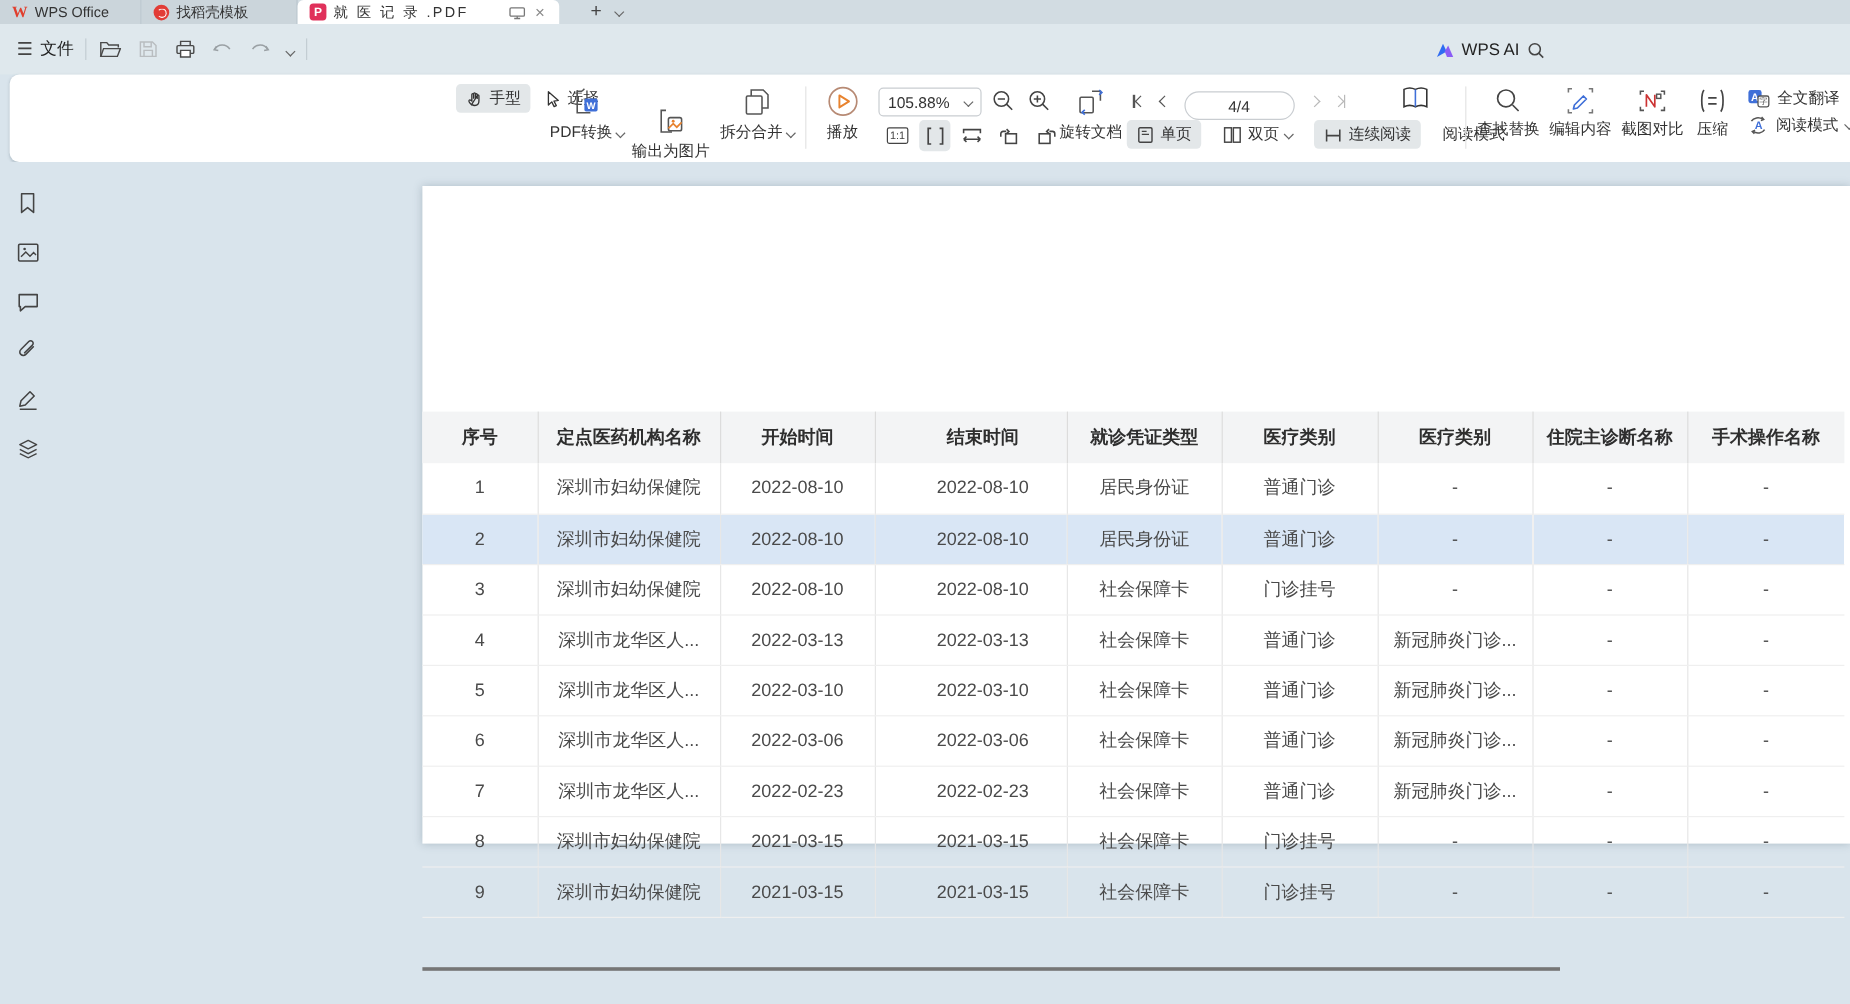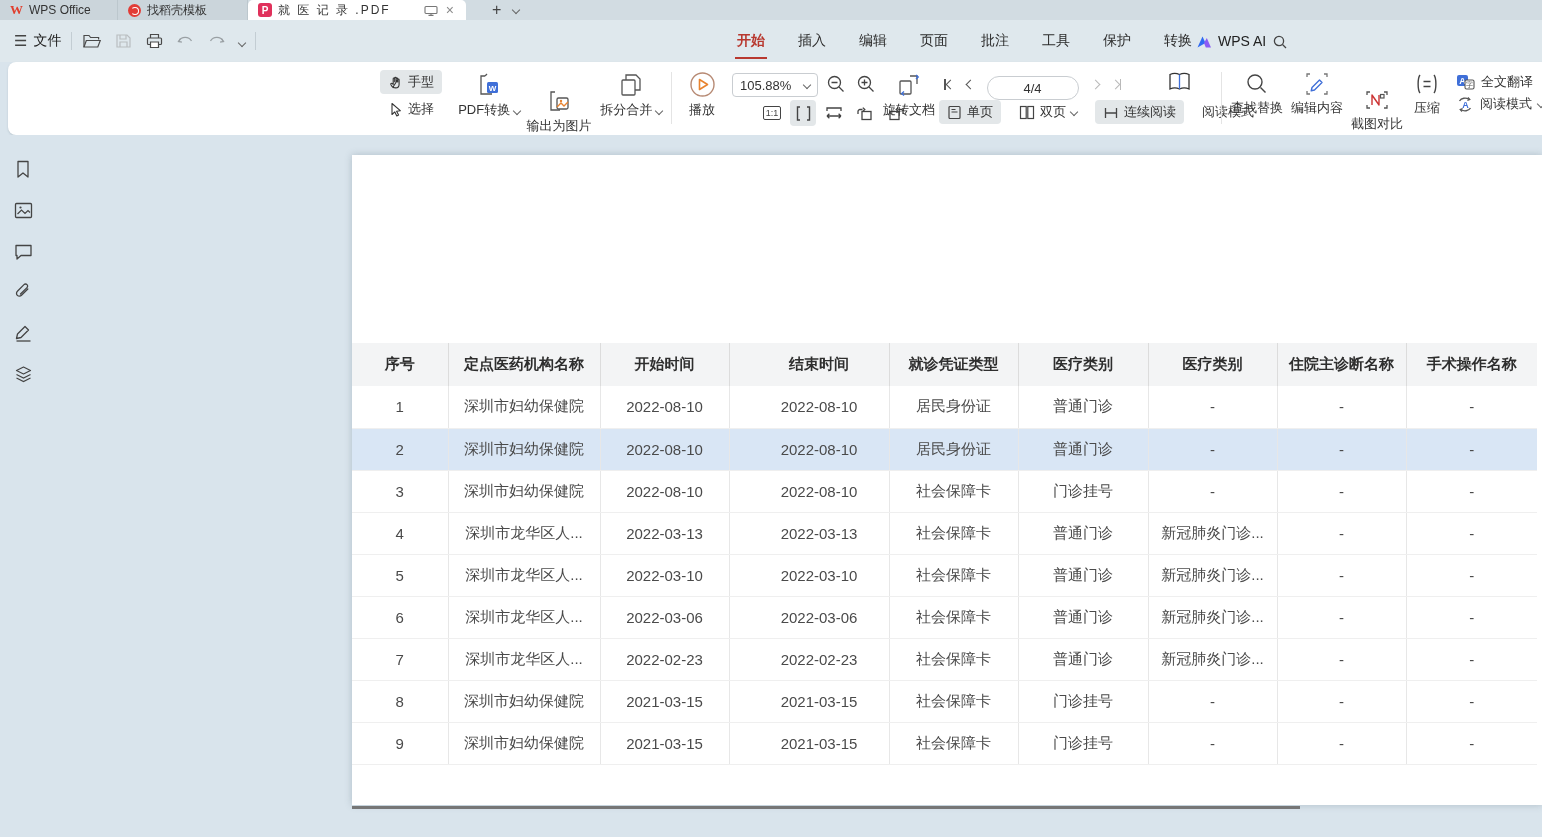--- a/index.html
+++ b/index.html
@@ -37,39 +37,39 @@
   .ai-item { position:absolute; left:1196px; top:0; height:42px; display:flex; align-items:center; gap:6px; color:#222; }
   .msearch { position:absolute; left:1272px; top:13px; }
 
   
   .toolbar { position:absolute; left:8px; top:62px; width:1542px; height:73px; background:#fff; border-radius:8px 0 0 8px; box-shadow:0 1px 2px rgba(90,110,125,.25); }
   .tb { position:absolute; font-size:13px; color:#333; text-align:center; }
   .tb .lbl { display:block; margin-top:3px; white-space:nowrap; }
   .vdiv { position:absolute; top:10px; width:1px; height:52px; background:#e4e4e4; }
   .pill { display:flex; align-items:center; gap:5px; padding:3px 8px; border-radius:4px; font-size:13px; white-space:nowrap; }
   .pill.sel { background:#e3e7e9; }
-  .stack2 { display:flex; flex-direction:column; gap:3px; align-items:flex-start; }
+  .stack2 { display:flex; flex-direction:row; gap:3px; align-items:flex-start; }
   .zoombox { display:flex; align-items:center; justify-content:space-between; width:86px; height:24px; border:1px solid #c9cdd1; border-radius:4px; padding:0 7px; font-size:13px; background:#fff; }
   .pagebox { display:flex; align-items:center; justify-content:center; width:92px; height:24px; border:1px solid #c9cdd1; border-radius:12px; font-size:13px; background:#fff; }
   .icobtn { display:inline-flex; align-items:center; justify-content:center; width:26px; height:26px; border-radius:4px; }
   .icobtn.sel { background:#e3e7e9; }
   .ratio { font-size:9px; border:1.3px solid #444; border-radius:2px; padding:0 2px; line-height:12px; color:#444; }
   .navchv { display:inline-block; width:7px; height:7px; border-left:1.5px solid #555; border-bottom:1.5px solid #555; }
   .nv-prev { transform:rotate(45deg); }
   .nv-next { transform:rotate(225deg); }
   .nv-bar { display:inline-block; width:1.5px; height:11px; background:#555; vertical-align:-2px; }
   .dis .navchv { border-color:#b9b9b9; } .dis .nv-bar { background:#b9b9b9; }
   .inline2 { display:flex; flex-direction:column; gap:4px; align-items:flex-start; }
   .tr-row { display:flex; align-items:center; gap:6px; font-size:13px; white-space:nowrap; }
 
   
   .docarea { position:absolute; left:0; top:135px; width:1542px; height:702px; background:#d9e4ec; }
   .sideicons { position:absolute; left:11px; top:22px; display:flex; flex-direction:column; gap:17px; }
   .sideicons .si { width:24px; height:24px; display:flex; align-items:center; justify-content:center; }
-  .page { position:absolute; left:352px; top:20px; width:1190px; height:650px; background:#fff; box-shadow:0 0 7px rgba(70,90,105,.28); }
+  .page { position:absolute; left:352px; top:20px; width:1190px; height:548px; background:#fff; box-shadow:0 0 7px rgba(70,90,105,.28); }
 
   
   table.rec { border-collapse:collapse; table-layout:fixed; position:absolute; left:0; top:188px; width:1185px; font-size:15px; }
   table.rec th { background:#f3f4f5; font-weight:bold; color:#2e2e2e; height:43px; border-right:1px solid #dcdcdc; }
   table.rec th:last-child { border-right:none;margin-left:40px; }
   table.rec td { height:42px; text-align:center; color:#4a4a4a; border-right:1px solid #e7e7e7; border-bottom:1px solid #efefef; white-space:nowrap; overflow:hidden; }
   table.rec td:last-child { border-right:none; }
   table.rec tr.hl td { background:#d9e6f5; }
   table.rec th:nth-child(1),table.rec td:nth-child(1){width:96px;}
   table.rec th:nth-child(2),table.rec td:nth-child(2){width:152px;}
@@ -152,30 +152,20 @@
       <span>
         <svg width="17" height="14" viewBox="0 0 17 14">
             <path d="M13.5 4.5l2 3-3.4.6" fill="none" stroke="#9aa0a4" stroke-width="1.3"></path>
             <path d="M15 7C12.5 2.5 5.5 2 2.5 7" fill="none" stroke="#9aa0a4" stroke-width="1.3"></path>
           </svg>
       </span>
       <span><span class="chv"></span></span>
     </div>
     <div class="mdiv"></div>
 
-    <div class="menu-items">
-      <span class="mi active">开始</span>
-      <span class="mi">插入</span>
-      <span class="mi">编辑</span>
-      <span class="mi">页面</span>
-      <span class="mi">批注</span>
-      <span class="mi">工具</span>
-      <span class="mi">保护</span>
-      <span class="mi">转换</span>
-    </div>
     <div class="ai-item">
       <span>
         <svg width="16" height="14" viewBox="0 0 16 14">
             <path d="M1.5 12.5L6.5 1.5l3 6.5z" fill="#2f6bf2"></path>
             <path d="M8 8l2.8-5 4.2 9.5h-5.2z" fill="#8a5cf5"></path>
           </svg>
       </span>
       <span>WPS AI</span>
     </div>
     <span class="msearch">
@@ -263,21 +253,21 @@
           <path d="M13 13l4.5 4.5M5.5 8.5h6" stroke="#444" stroke-width="1.3"></path>
         </svg>
     </span>
     <span class="tb" style="left:848px; top:12px;">
       <svg width="20" height="20" viewBox="0 0 20 20">
           <circle cx="8.5" cy="8.5" r="6" fill="none" stroke="#444" stroke-width="1.3"></circle>
           <path d="M13 13l4.5 4.5M5.5 8.5h6M8.5 5.5v6" stroke="#444" stroke-width="1.3"></path>
         </svg>
     </span>
 
-    <div class="tb" style="left:751px; top:38px; display:flex; gap:5px;">
+    <div class="tb" style="left:727px; top:38px; display:flex; gap:5px;">
       <span class="icobtn">
           <span class="ratio">1:1</span>
         </span>
       <span class="icobtn sel">
         <svg width="17" height="17" viewBox="0 0 17 17">
             <path d="M5 2H2.5v13H5M12 2h2.5v13H12" fill="none" stroke="#444" stroke-width="1.4"></path>
           </svg>
       </span>
       <span class="icobtn">
         <svg width="18" height="16" viewBox="0 0 18 16">
@@ -375,21 +365,21 @@
     </div>
     <div class="tb" style="left:1282px; top:10px; width:54px;">
       <span>
         <svg width="24" height="24" viewBox="0 0 24 24">
             <path d="M2 5V2h3M19 2h3v3M22 19v3h-3M5 22H2v-3" fill="none" stroke="#777" stroke-width="1.3"></path>
             <path d="M7 15.5L14.5 8l2.5 2.5L9.5 18l-3.3.8z" fill="none" stroke="#3f6fd8" stroke-width="1.4" stroke-linejoin="round"></path>
           </svg>
       </span>
       <span class="lbl">编辑内容</span>
     </div>
-    <div class="tb" style="left:1342px; top:26px; width:54px;">
+    <div class="tb" style="left:1342px; top:10px; width:54px;">
       <span>
         <svg width="24" height="24" viewBox="0 0 24 24">
             <path d="M2 7V4h3M19 4h3v3M22 17v3h-3M5 20H2v-3" fill="none" stroke="#555" stroke-width="1.3"></path>
             <path d="M7 17V7l7 10V7" fill="none" stroke="#c33" stroke-width="1.4" stroke-linejoin="round"></path>
             <rect x="15.5" y="6.5" width="3.5" height="3.5" fill="none" stroke="#555" stroke-width="1.2"></rect>
           </svg>
       </span>
       <span class="lbl">截图对比</span>
     </div>
     <div class="tb" style="left:1404px; top:10px; width:30px;">

